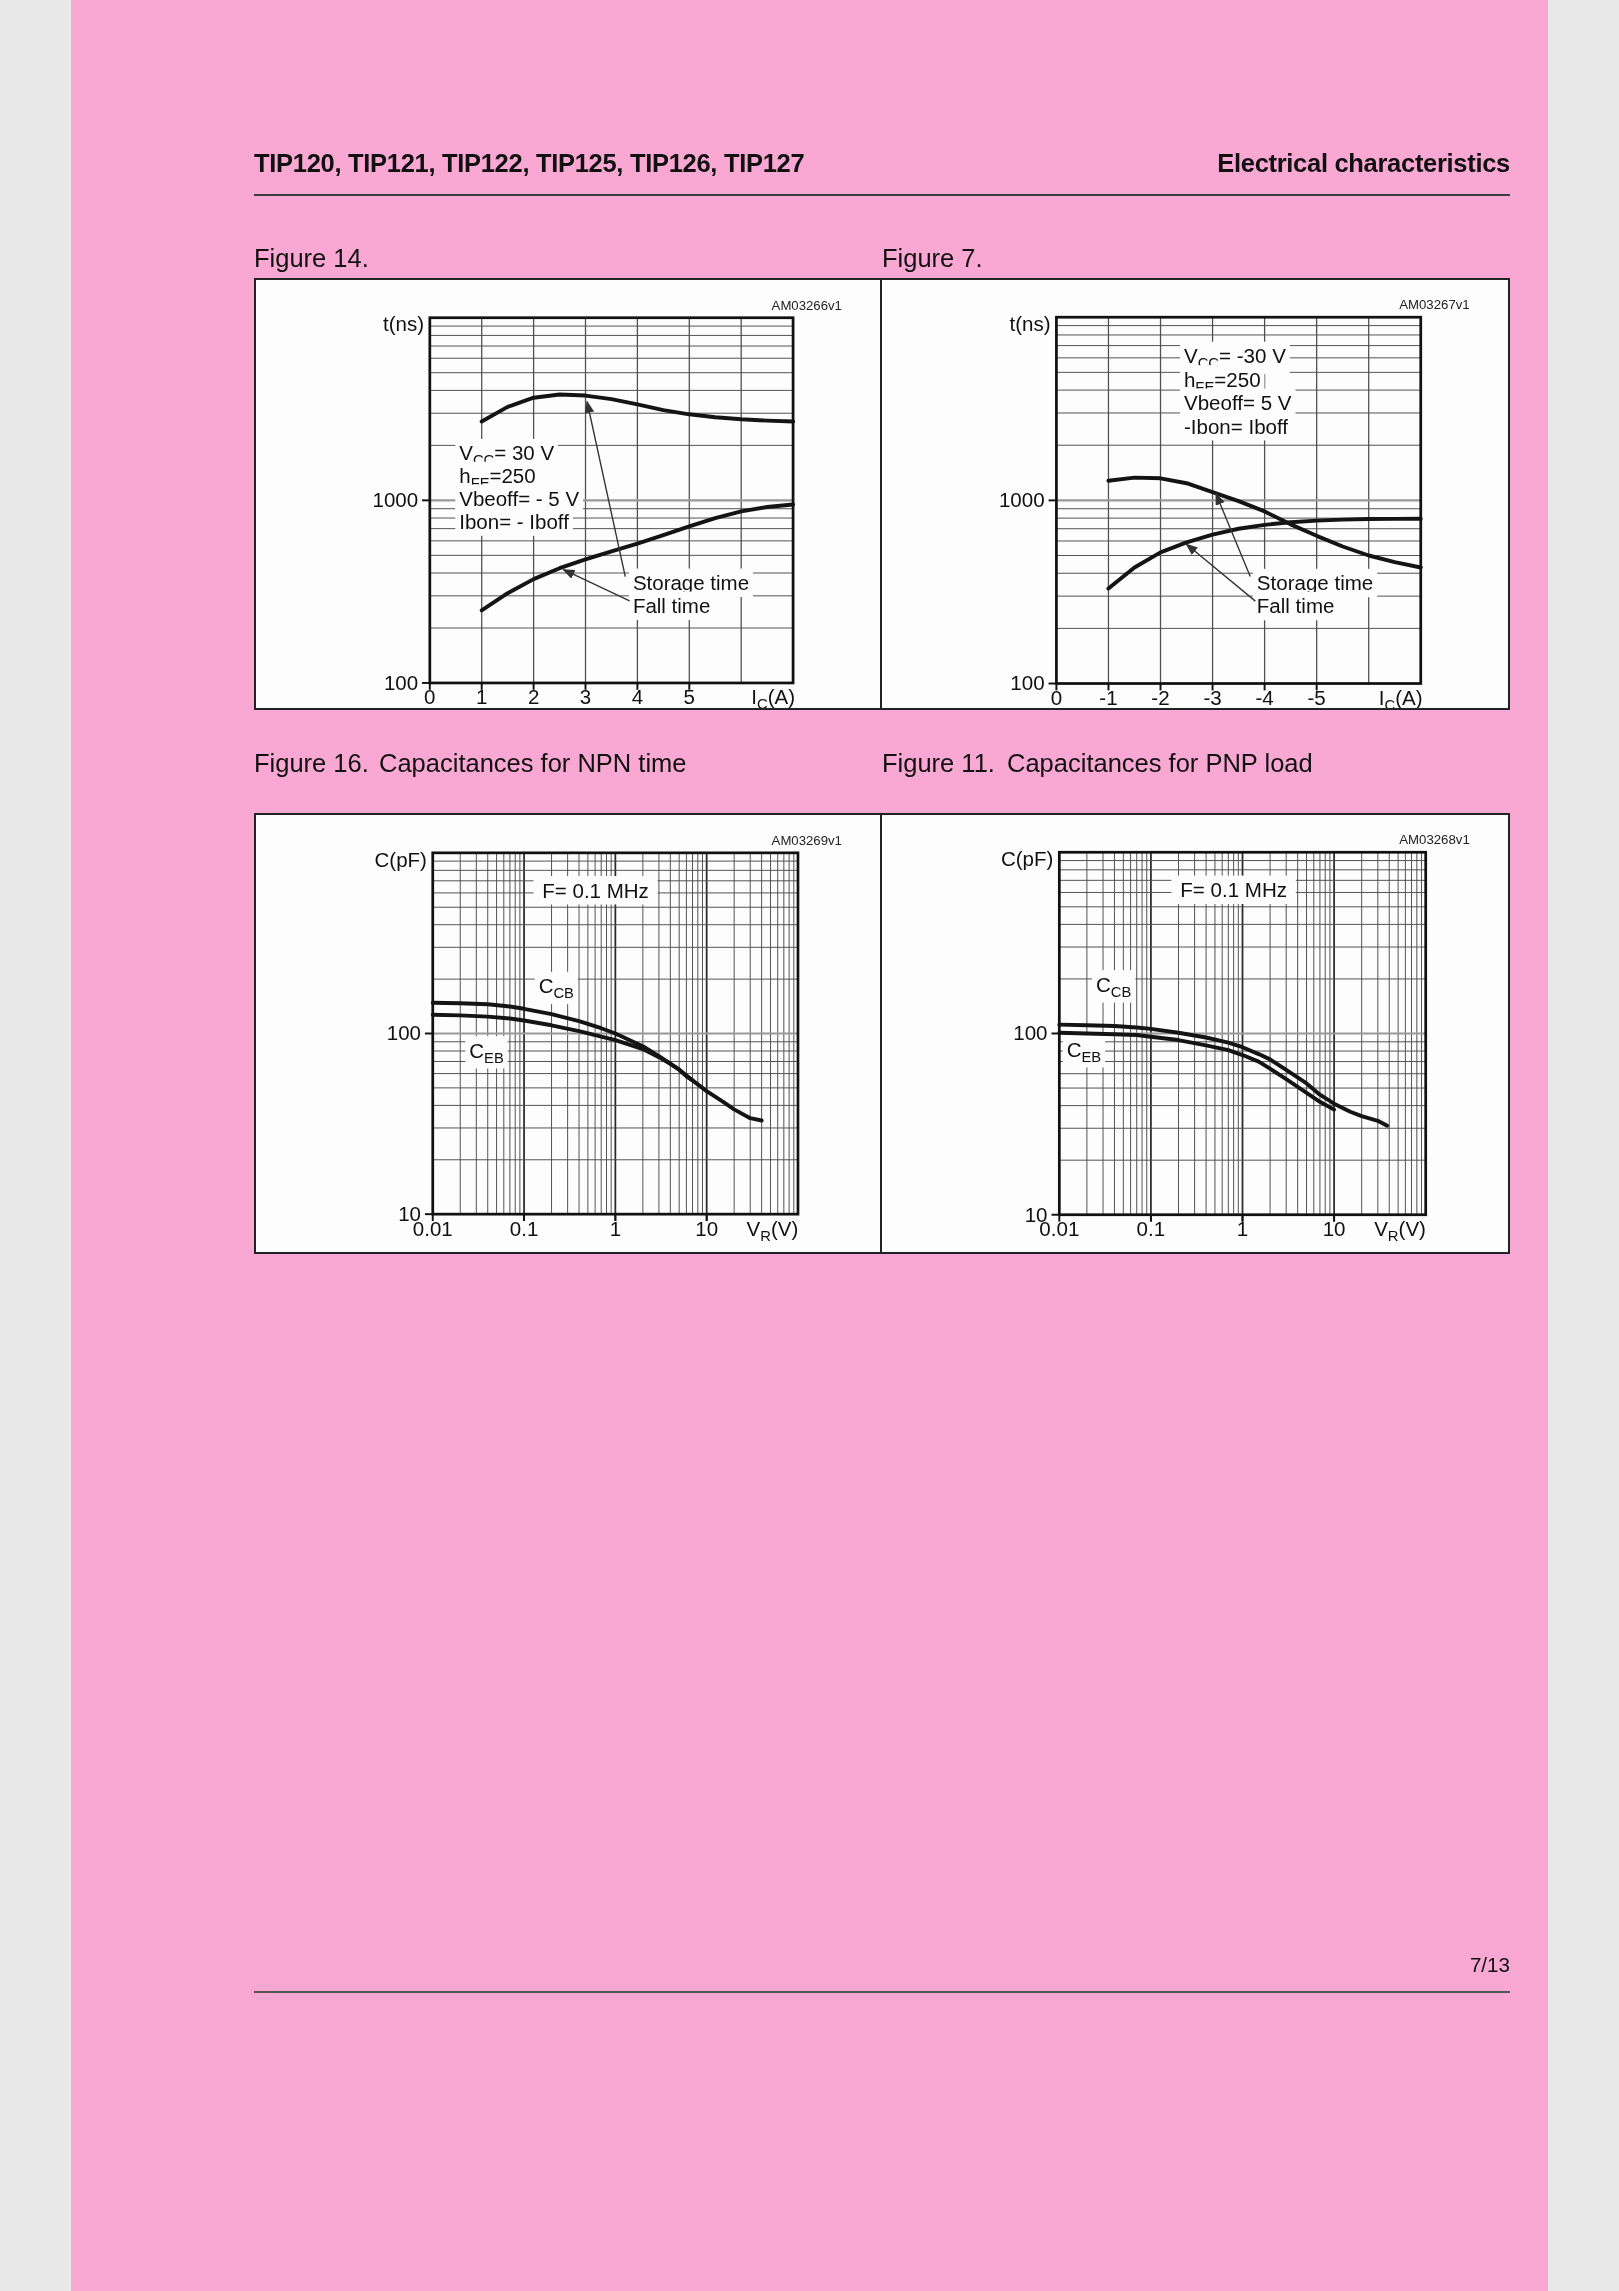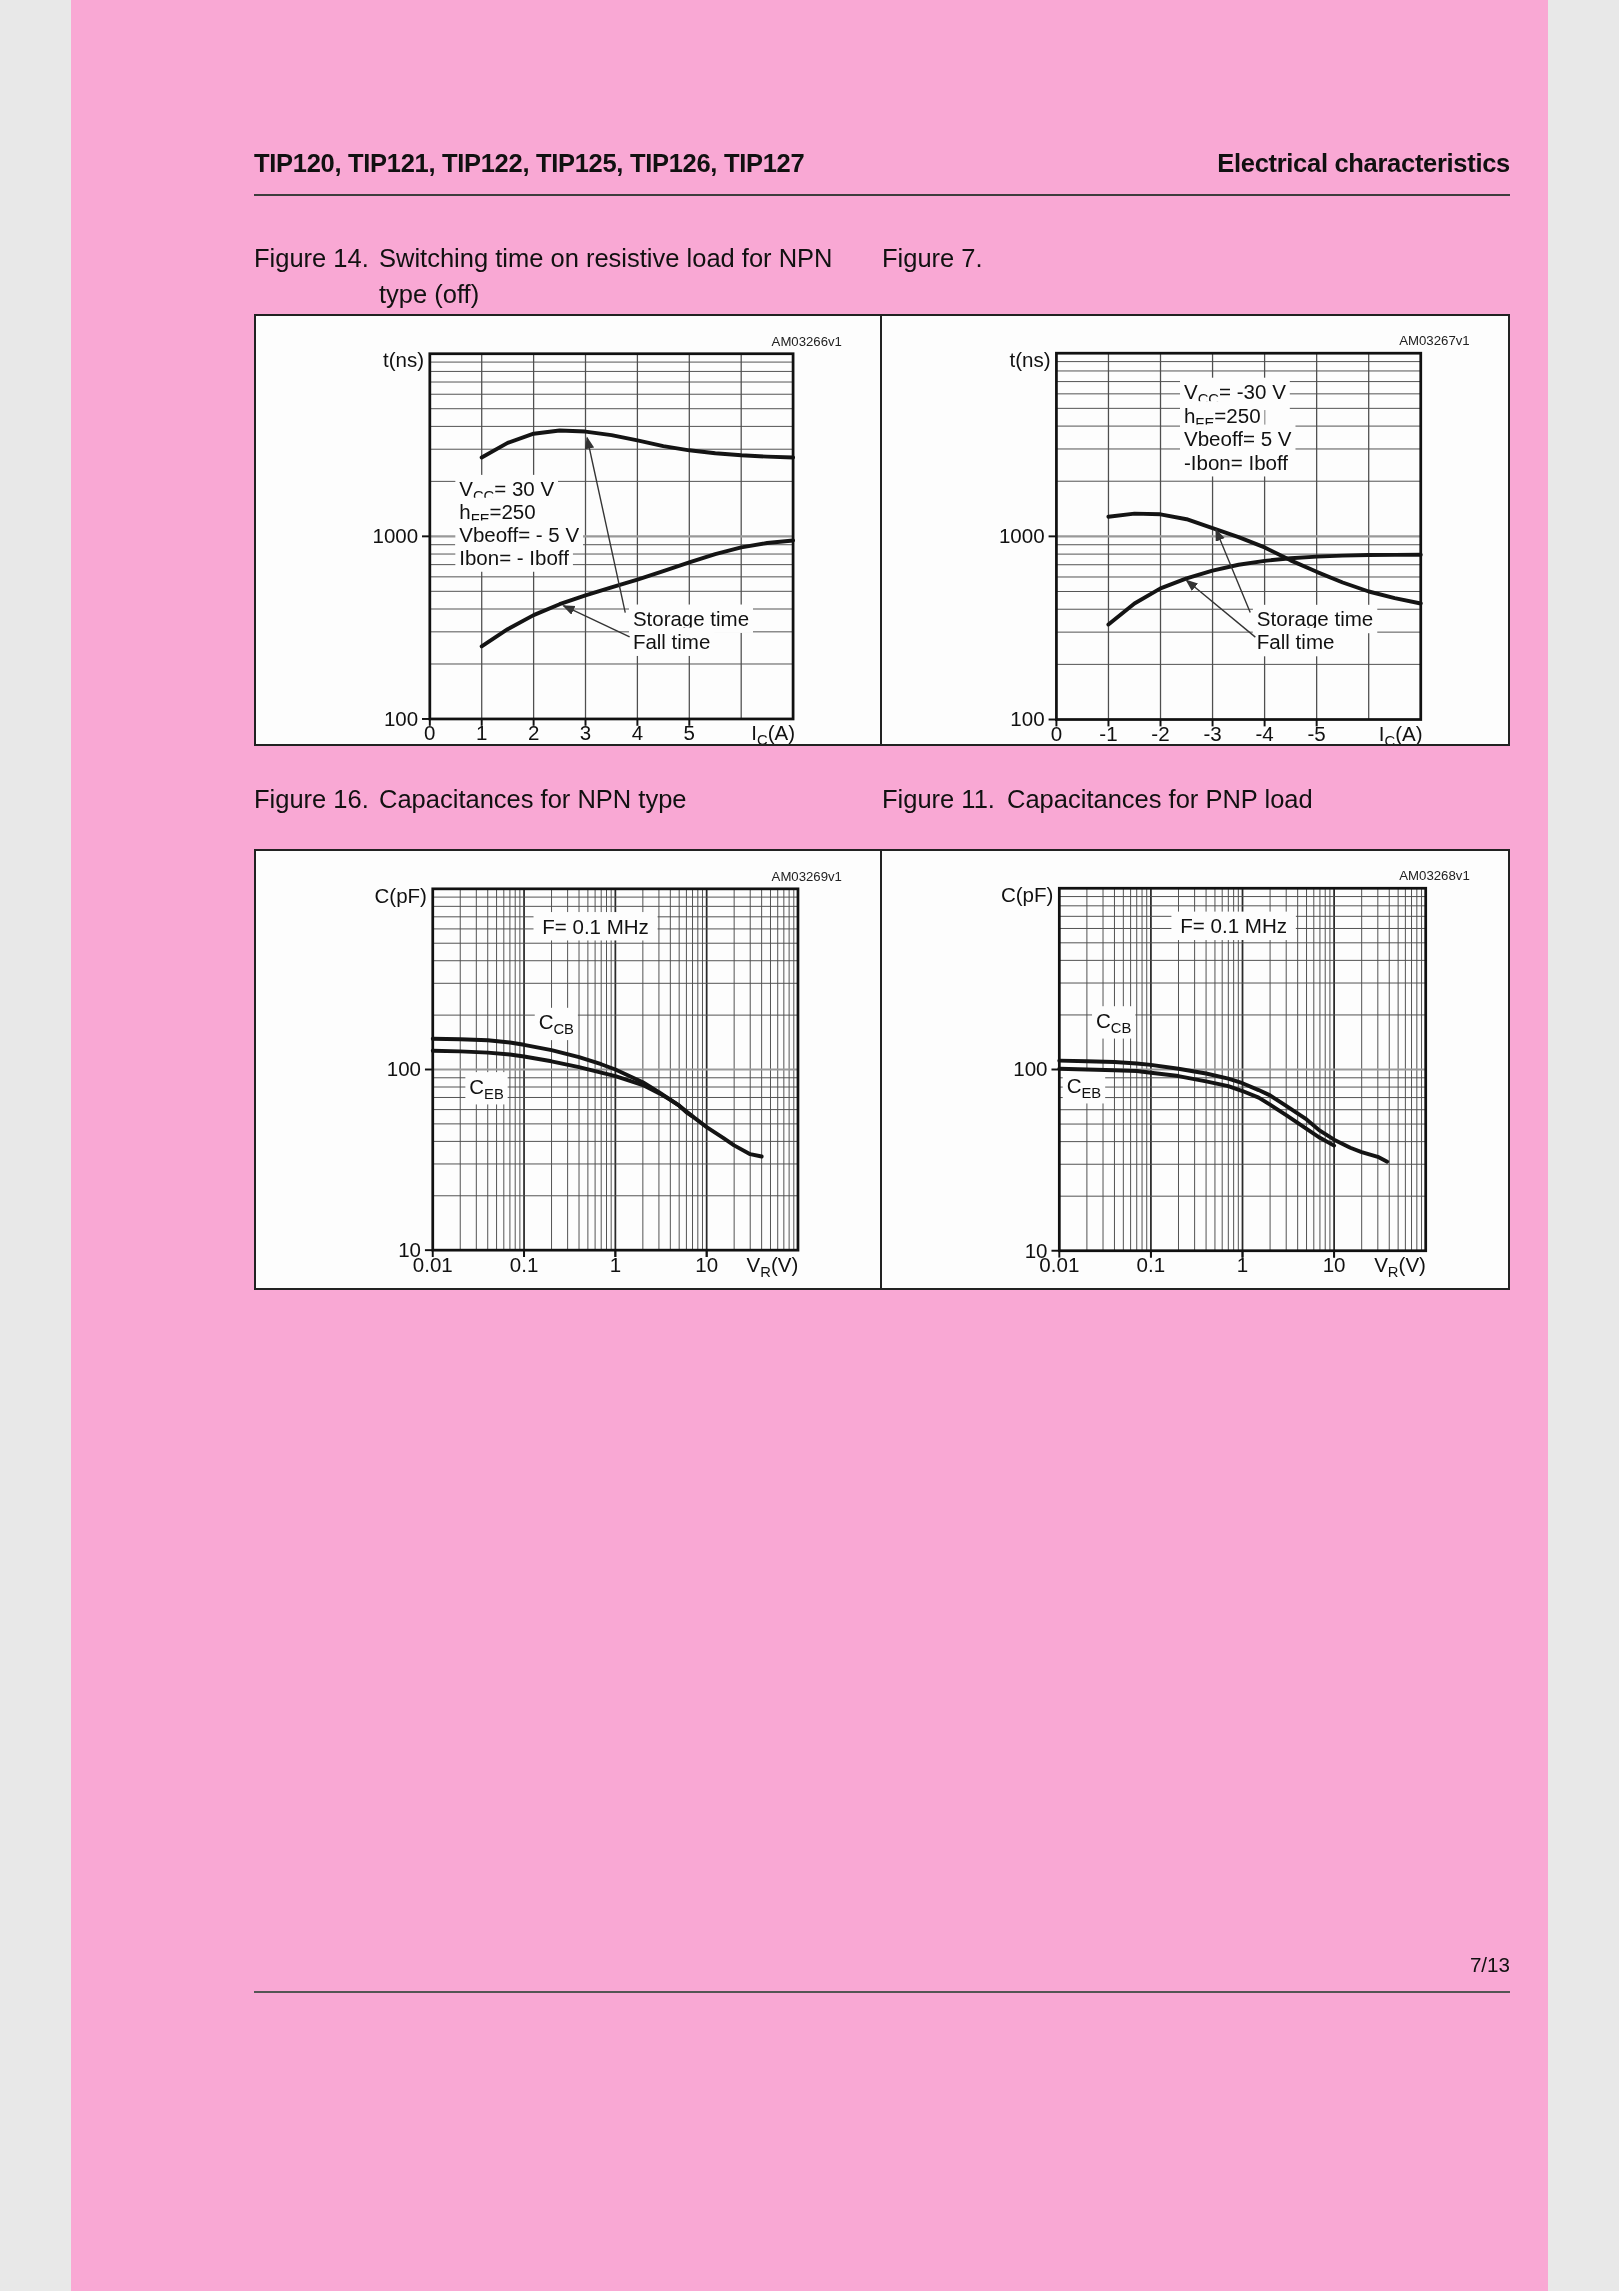--- a/index.html
+++ b/index.html
@@ -32,21 +32,20 @@
   <div class="content">
 
     <div class="header">
       <span>TIP120, TIP121, TIP122, TIP125, TIP126, TIP127</span>
       <span>Electrical characteristics</span>
     </div>
 
     <div class="figrid titles1">
       <div class="fig-title">
         <span class="fig-num">Figure 14.</span>
-        <span class="fig-text">Switching time on resistive load for NPN type (off)</span>
       </div>
       <div class="fig-title">
         <span class="fig-num">Figure 7.</span>
       </div>
     </div>
 
     <div class="figrid boxes">
       <div class="fig-box">
         <svg viewBox="0 0 639 437">
             <defs>
@@ -181,21 +180,21 @@
             <text x="529.54" y="434" font-size="21" fill="#111111" text-anchor="middle"><tspan>I</tspan><tspan font-size="72%" dy="5">C</tspan><tspan dy="-5">(A)</tspan></text>
             <text x="172" y="52" font-size="21" fill="#111111" text-anchor="end"><tspan>t(ns)</tspan></text>
             <text x="600" y="30" font-size="13.5" fill="#222222" text-anchor="end"><tspan>AM03267v1</tspan></text>
           </svg>
       </div>
     </div>
 
     <div class="figrid titles2">
       <div class="fig-title">
         <span class="fig-num">Figure 16.</span>
-        <span class="fig-text">Capacitances for NPN type</span>
+        <span class="fig-text">Capacitances for NPN time</span>
       </div>
       <div class="fig-title">
         <span class="fig-num">Figure 11.</span>
         <span class="fig-text">Capacitances for PNP load</span>
       </div>
     </div>
 
     <div class="figrid boxes boxes2">
       <div class="fig-box">
         <svg viewBox="0 0 639 446">

